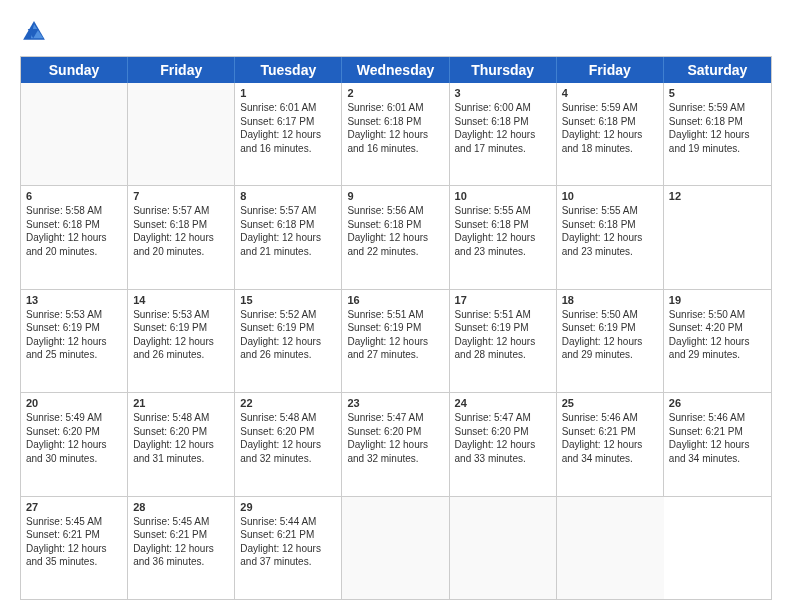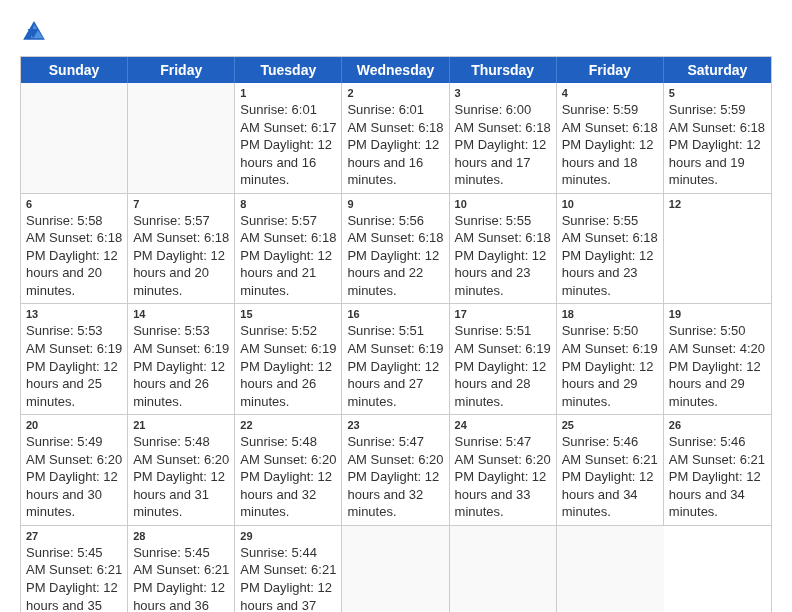--- a/index.html
+++ b/index.html
@@ -94,21 +94,21 @@
     }
     .calendar-cell:last-child { border-right: none; }
     .calendar-cell.empty { background: #f9f9f9; }
     .cell-date {
       font-size: 11px;
       font-weight: bold;
       display: block;
       margin-bottom: 2px;
     }
     .cell-info {
-      font-size: 13px;
+      font-size: 10px;
       line-height: 1.35;
       color: #333;
     }
   </style>
 </head>
 <body>
 
 <div class="page">
   <div class="header">
     <div class="logo">

